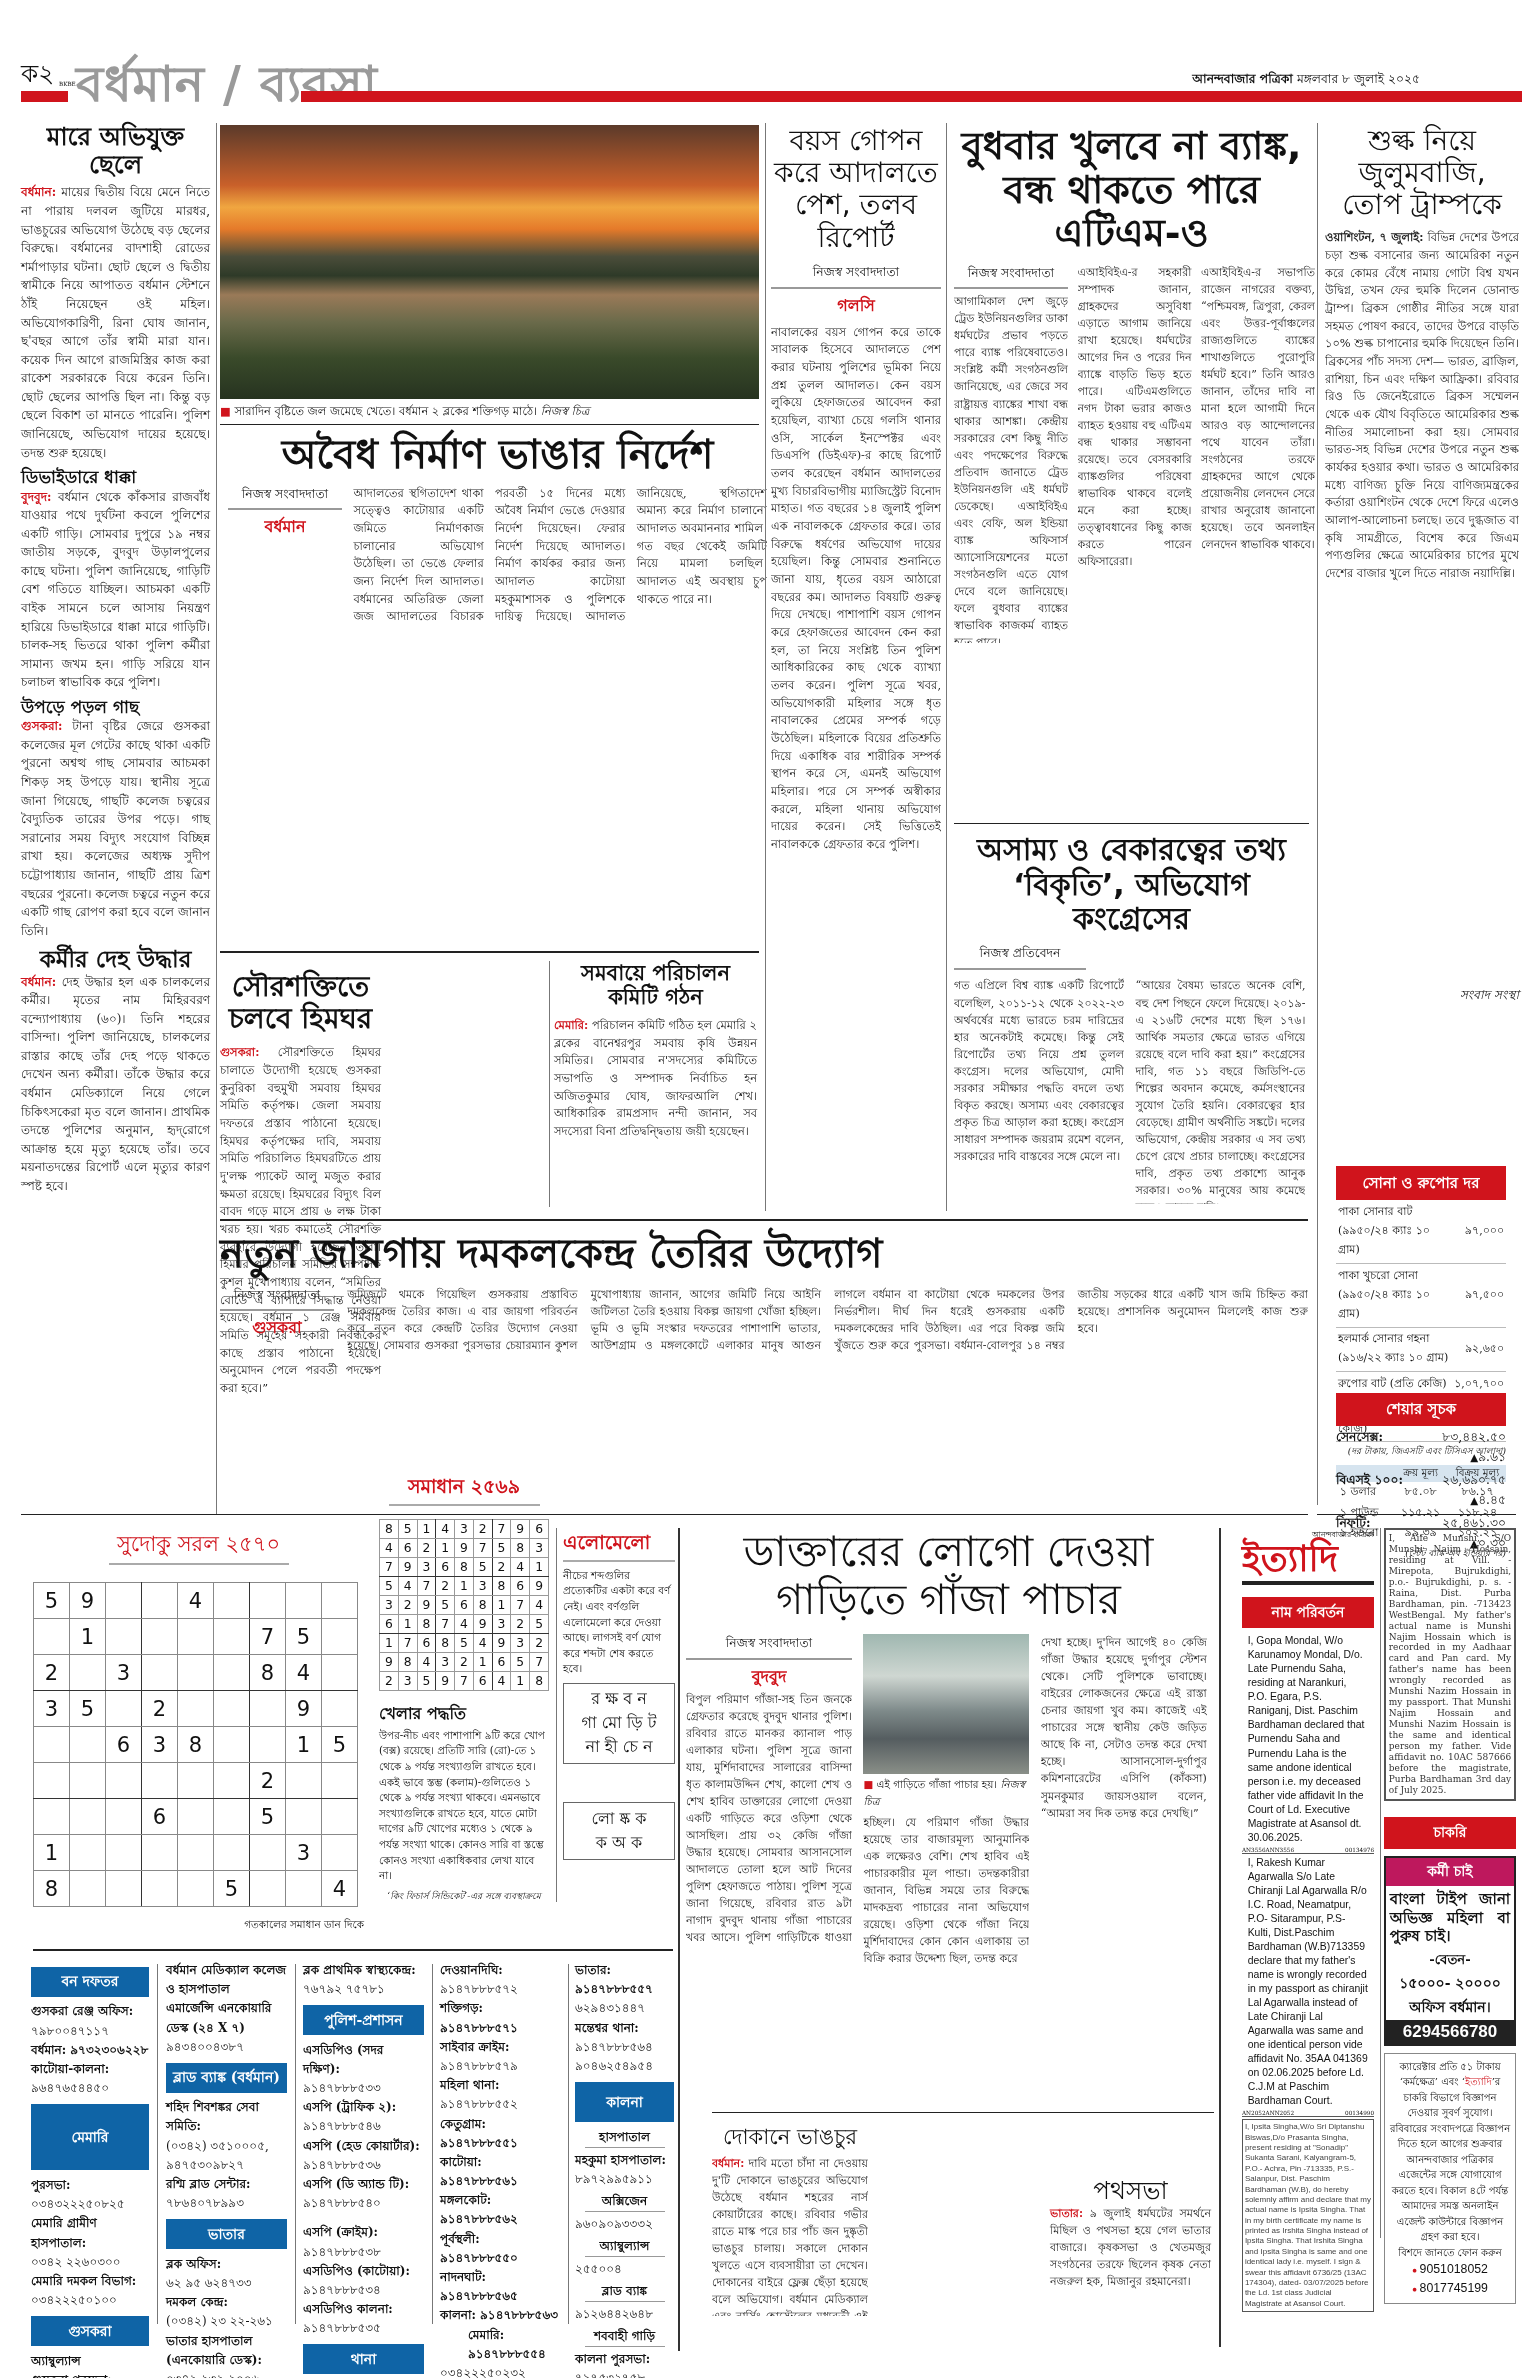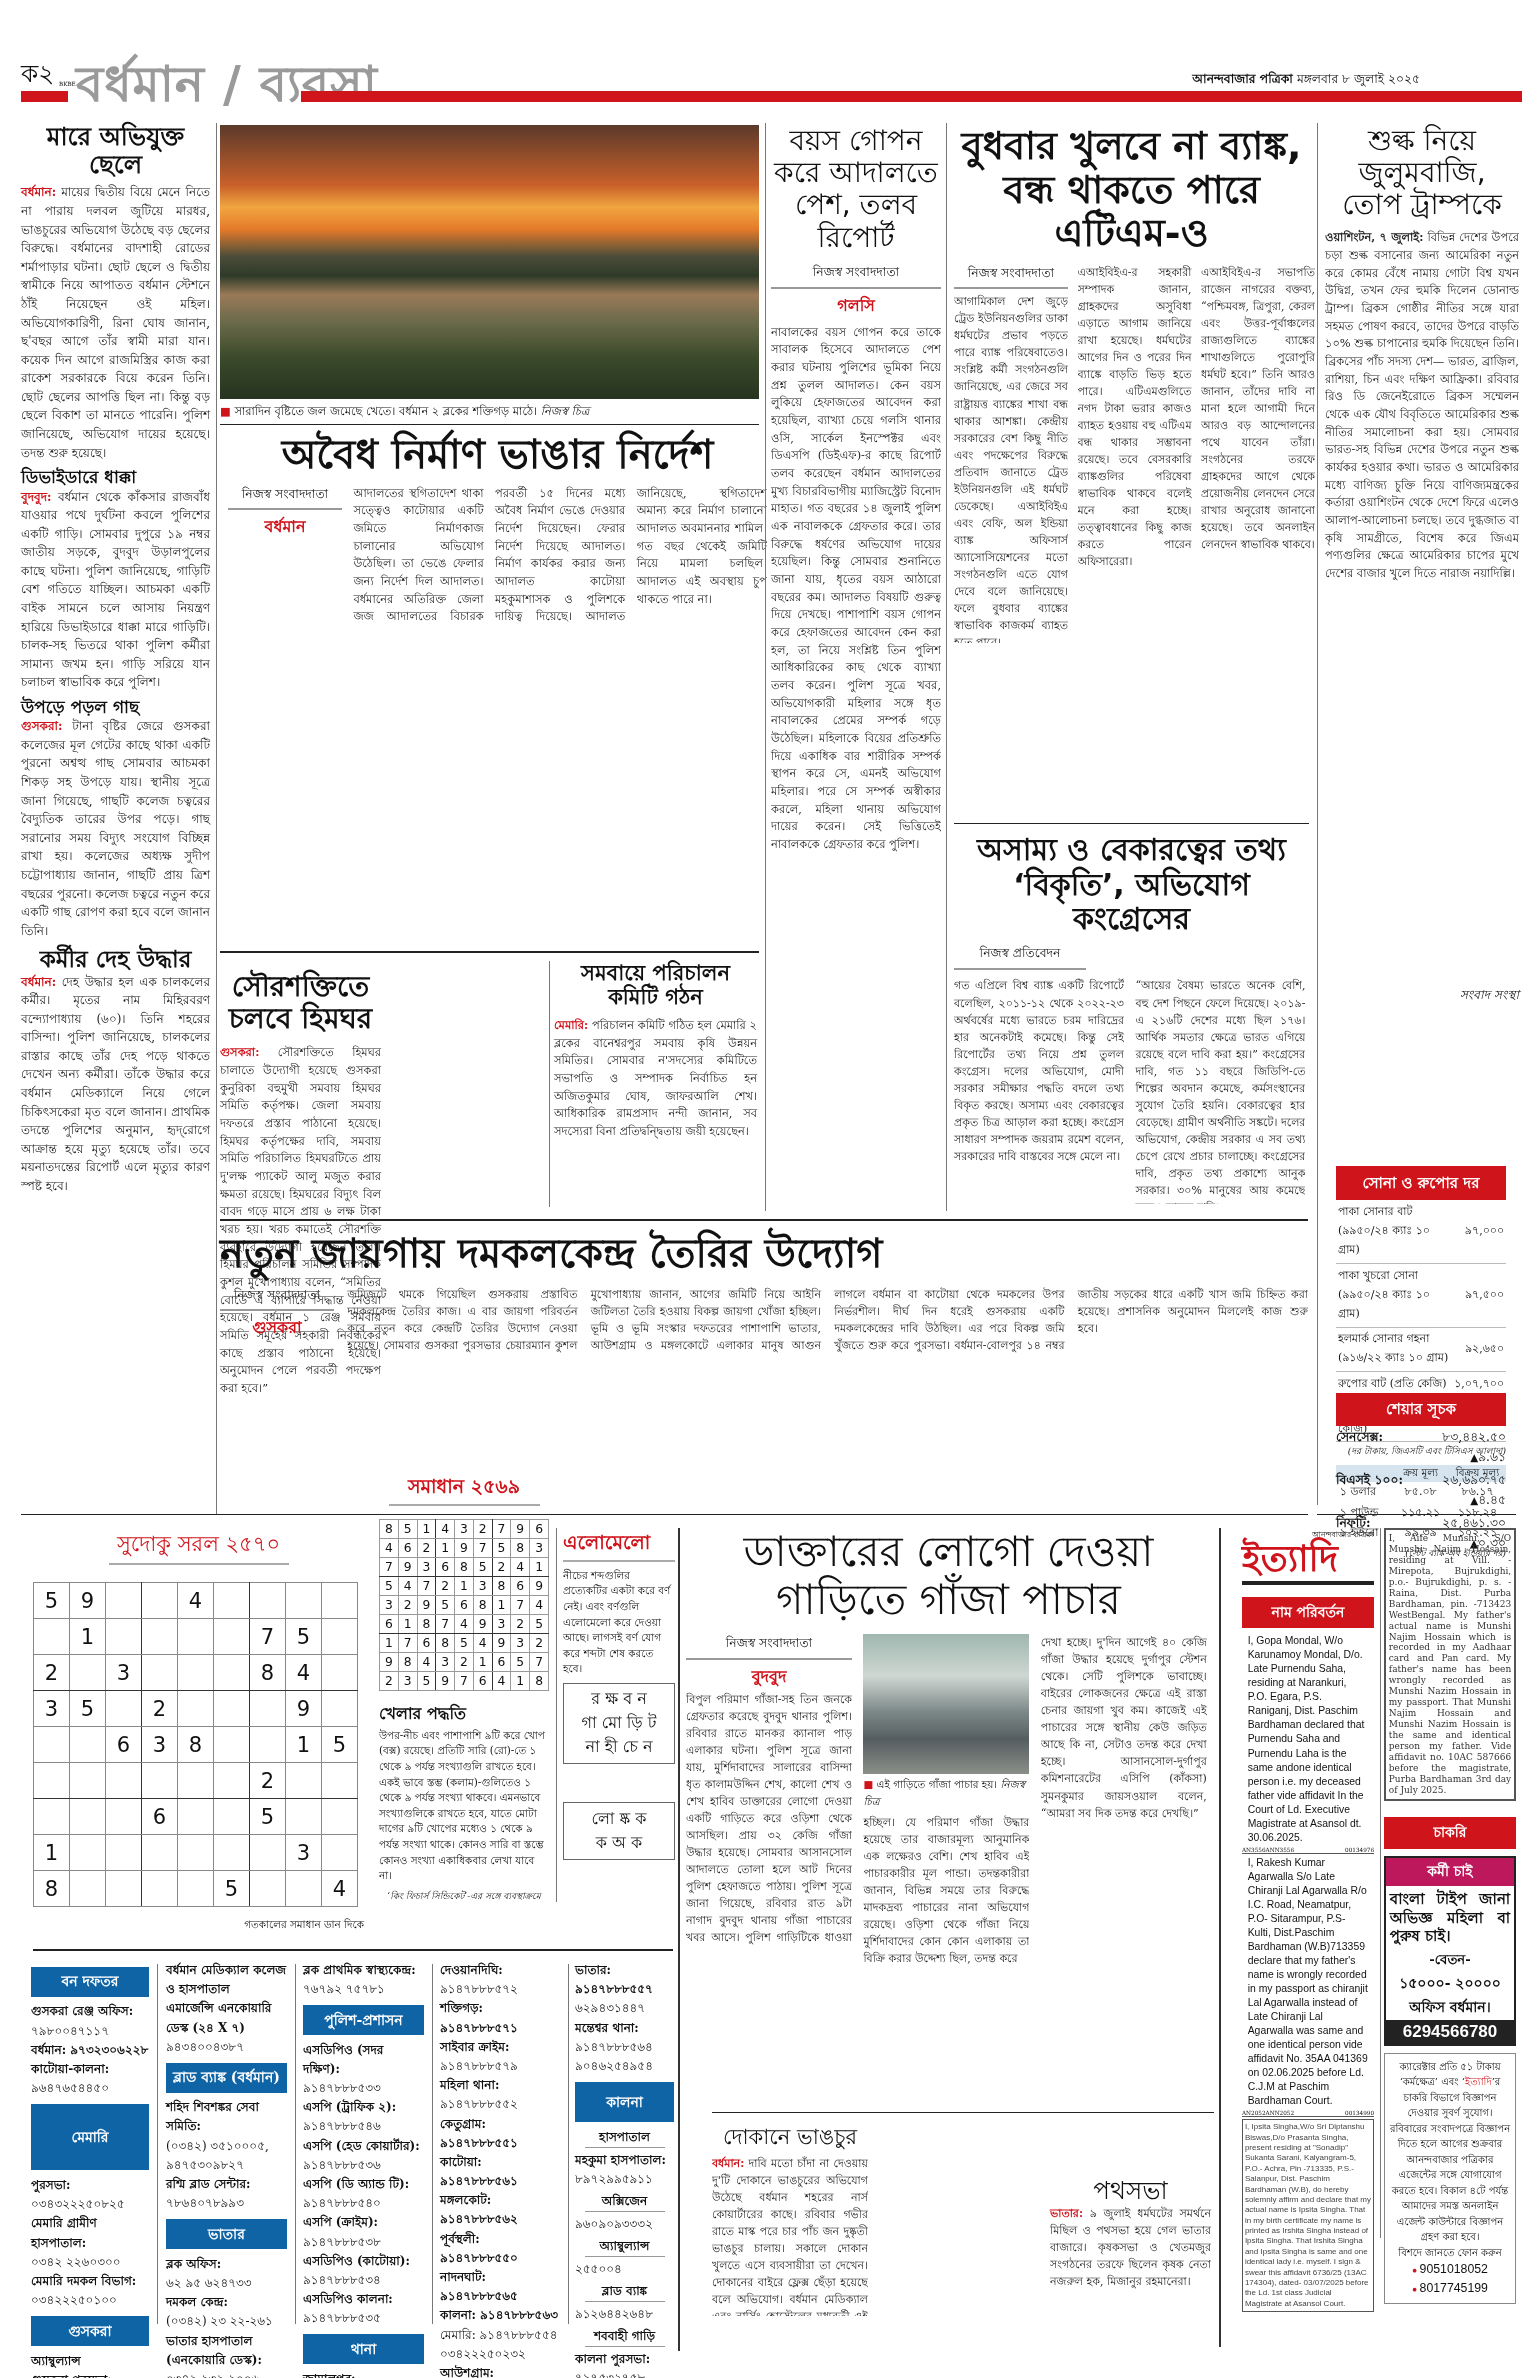--- a/index.html
+++ b/index.html
@@ -540,21 +540,21 @@
     <div>৭৬৭৯২ ৭৫৭৮১</div>
     <div style="background: rgb(15, 100, 166); color: rgb(255, 255, 255); font-weight: bold; text-align: center; font-size: 14px; padding: 3.8px 0px; margin: 5.7px 0px;">পুলিশ-প্রশাসন</div>
     <div style="font-weight: bold;">এসডিপিও (সদর দক্ষিণ):</div>
     <div>৯১৪৭৮৮৮৫৩৩</div>
     <div style="font-weight: bold;">এসপি (ট্রাফিক ২):</div>
     <div>৯১৪৭৮৮৮৫৪৬</div>
     <div style="font-weight: bold;">এসপি (হেড কোয়ার্টার):</div>
     <div>৯১৪৭৮৮৮৫৩৬</div>
     <div style="font-weight: bold;">এসপি (ডি অ্যান্ড টি):</div>
     <div>৯১৪৭৮৮৮৫৪০</div>
-    <div style="font-weight: bold;">এসপি (ক্রাইম):</div>
+    <div style="font-weight: bold; margin-top: 10px;">এসপি (ক্রাইম):</div>
     <div>৯১৪৭৮৮৮৫৩৮</div>
     <div style="font-weight: bold;">এসডিপিও (কাটোয়া):</div>
     <div>৯১৪৭৮৮৮৫৩৪</div>
     <div style="font-weight: bold;">এসডিপিও কালনা:</div>
     <div>৯১৪৭৮৮৮৫৩৫</div>
     <div style="background: rgb(15, 100, 166); color: rgb(255, 255, 255); font-weight: bold; text-align: center; font-size: 14px; padding: 3.8px 0px; margin: 5.7px 0px;">থানা</div>
     <div style="font-weight: bold;">জামালপুর: ৯১৪৭৮৮৮৫৫৬</div>
   </div>
 <div class="vline" style="left:432px;top:1964px;height:360px"></div>
 <div class="abs dir" style="left:440px;top:1961px;width:118px" id="dir4">
@@ -564,21 +564,21 @@
     <div style="font-weight: bold;">সাইবার ক্রাইম:</div>
     <div>৯১৪৭৮৮৮৫৭৯</div>
     <div style="font-weight: bold;">মহিলা থানা:</div>
     <div>৯১৪৭৮৮৮৫৫২</div>
     <div style="font-weight: bold;">কেতুগ্রাম: ৯১৪৭৮৮৮৫৫১</div>
     <div style="font-weight: bold;">কাটোয়া: ৯১৪৭৮৮৮৫৬১</div>
     <div style="font-weight: bold;">মঙ্গলকোট: ৯১৪৭৮৮৮৫৬২</div>
     <div style="font-weight: bold;">পূর্বস্থলী: ৯১৪৭৮৮৮৫৫০</div>
     <div style="font-weight: bold;">নাদনঘাট: ৯১৪৭৮৮৮৫৬৫</div>
     <div style="font-weight: bold;">কালনা: ৯১৪৭৮৮৮৫৬৩</div>
-    <div style="font-weight: normal;">মেমারি: ৯১৪৭৮৮৮৫৫৪</div>
+    <div style="font-weight: bold; margin-left: 28px;">মেমারি: ৯১৪৭৮৮৮৫৫৪</div>
     <div>০৩৪২২২৫০২৩২</div>
     <div style="font-weight: bold;">আউশগ্রাম:</div>
     <div>৯১৪৭৮৮৮৫৪৯</div>
   </div>
 <div class="vline" style="left:568px;top:1964px;height:360px"></div>
 <div class="abs dir" style="left:575px;top:1961px;width:99px" id="dir5">
     <div style="font-weight: bold;">ভাতার: ৯১৪৭৮৮৮৫৫৭</div>
     <div>৬২৯৪৩১৪৪৭</div>
     <div style="font-weight: bold;">মন্তেশ্বর থানা:</div>
     <div>৯১৪৭৮৮৮৫৬৪</div>

